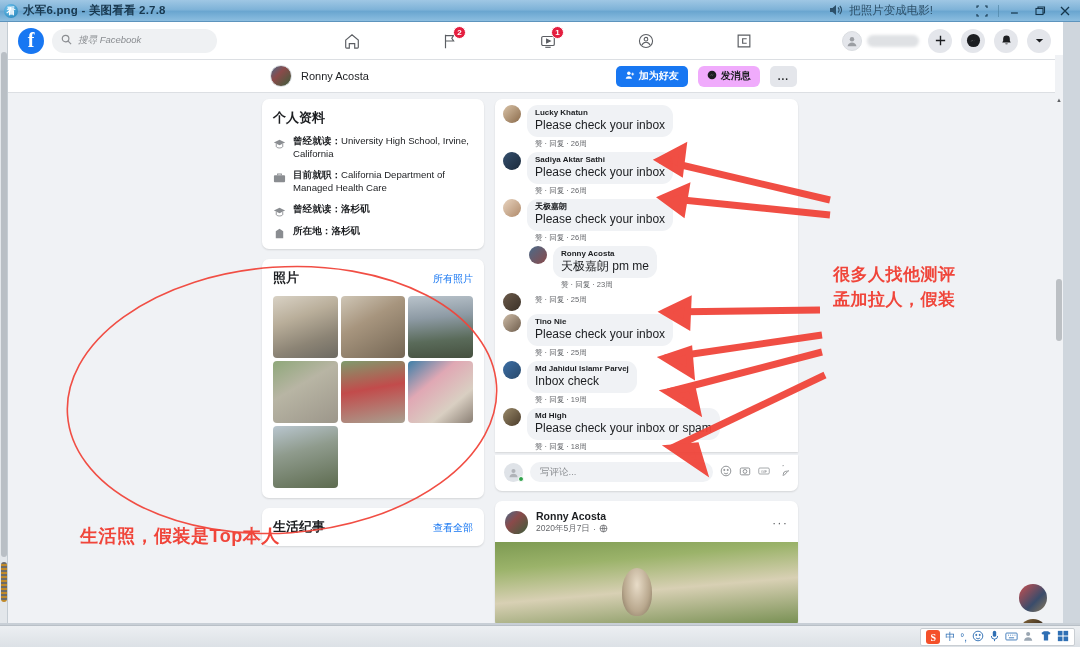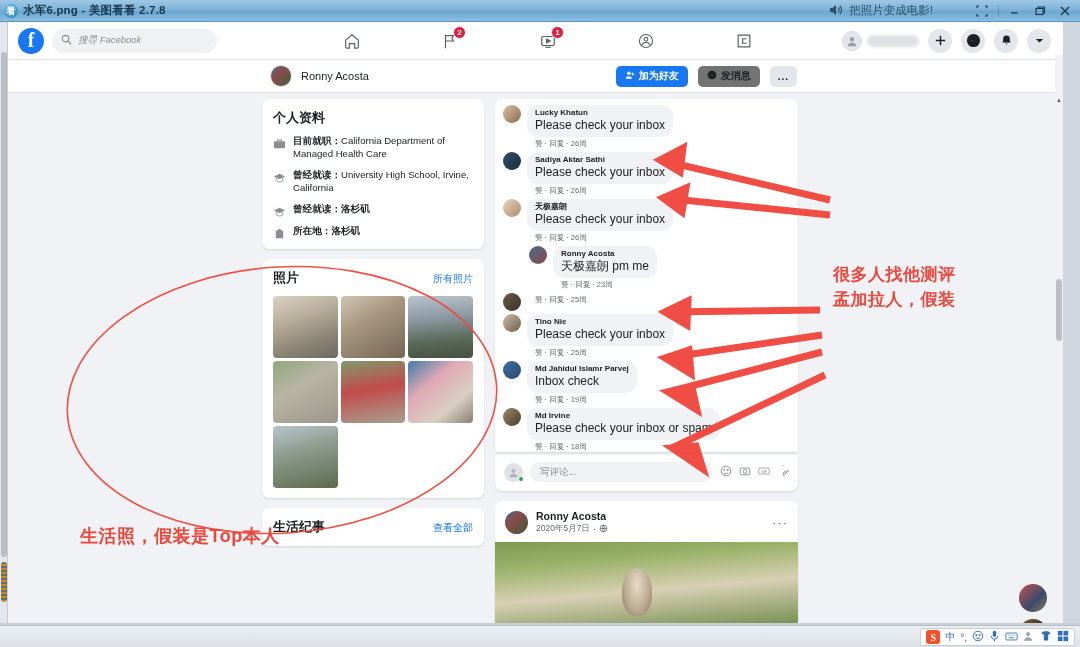--- a/index.html
+++ b/index.html
@@ -104,21 +104,21 @@
     background: linear-gradient(135deg,#4a6b8a 0%, #8a4a4a 40%, #3b5e3b 100%);
     border: 1px solid #dcdfe3;
   }
   .prof-name { margin-left: 9px; font-size: 11px; color: #1c1e21; }
   .prof-actions { position: absolute; right: 266px; display: flex; align-items: flex-end; gap: 10px; }
   .btn {
     height: 21px; border-radius: 5px; display: flex; align-items: center; gap: 4px;
     padding: 0 9px; font-size: 10px; font-weight: bold;
   }
   .btn.blue { background: #1877f2; color: #fff; }
-  .btn.grey { background: #737373; color: #1c1e21; }
+  .btn.grey { background: #f0abfc; color: #1c1e21; border-radius: 6px; }
   .btn.dots { background: #e4e6eb; color: #1c1e21; padding: 0 8px; letter-spacing: 1px; }
 
   
   .content { position: relative; height: 512px; background: #f0f2f5; }
 
   
   .leftcol { position: absolute; left: 254px; top: 6px; width: 222px; }
   .card { background: #fff; border-radius: 7px; box-shadow: 0 1px 2px rgba(0,0,0,.12); margin-bottom: 10px; padding: 10px 11px; }
   .card h3 { font-size: 13px; color: #1c1e21; font-weight: bold; }
   .card-head { display: flex; align-items: baseline; justify-content: space-between; }
@@ -382,38 +382,38 @@
     <div class="content">
 
       <div class="leftcol">
 
         <div class="card">
           <h3>个人资料</h3>
 
           <div class="info-row">
             <span class="info-ico">
               <svg width="13" height="13" viewBox="0 0 14 14" fill="#8a8d91">
+                  <path d="M7 3L1 6l6 3 6-3z"></path>
+                  <path d="M3.5 7.6v2.6c0 .8 1.6 1.6 3.5 1.6s3.5-.8 3.5-1.6V7.6" stroke="#8a8d91" stroke-width="1" fill="none"></path>
+                </svg>
+            </span>
+            <div class="info-txt">
+              <b>曾经就读：</b><span>University High School, Irvine, California</span>
+            </div>
+          </div>
+
+          <div class="info-row">
+            <span class="info-ico">
+              <svg width="13" height="13" viewBox="0 0 14 14" fill="#8a8d91">
                   <rect x="1" y="4.5" width="12" height="7.5" rx="1"></rect>
                   <path d="M5 4.5V3.2h4v1.3" stroke="#8a8d91" stroke-width="1.1" fill="none"></path>
                 </svg>
             </span>
             <div class="info-txt">
               <b>目前就职：</b><span>California Department of Managed Health Care</span>
-            </div>
-          </div>
-
-          <div class="info-row">
-            <span class="info-ico">
-              <svg width="13" height="13" viewBox="0 0 14 14" fill="#8a8d91">
-                  <path d="M7 3L1 6l6 3 6-3z"></path>
-                  <path d="M3.5 7.6v2.6c0 .8 1.6 1.6 3.5 1.6s3.5-.8 3.5-1.6V7.6" stroke="#8a8d91" stroke-width="1" fill="none"></path>
-                </svg>
-            </span>
-            <div class="info-txt">
-              <b>曾经就读：</b><span>University High School, Irvine, California</span>
             </div>
           </div>
 
           <div class="info-row">
             <span class="info-ico">
               <svg width="13" height="13" viewBox="0 0 14 14" fill="#8a8d91">
                   <path d="M7 3L1 6l6 3 6-3z"></path>
                   <path d="M3.5 7.6v2.6c0 .8 1.6 1.6 3.5 1.6s3.5-.8 3.5-1.6V7.6" stroke="#8a8d91" stroke-width="1" fill="none"></path>
                 </svg>
             </span>
@@ -534,21 +534,21 @@
                 <div class="ctext">Inbox check</div>
               </div>
               <div class="cmeta">赞 · 回复 · 19周</div>
             </div>
           </div>
 
           <div class="cmt">
             <div class="cav h"></div>
             <div class="cbody">
               <div class="bubble">
-                <div class="cname">Md Irvine</div>
+                <div class="cname">Md High</div>
                 <div class="ctext">Please check your inbox or spam</div>
               </div>
               <div class="cmeta">赞 · 回复 · 18周</div>
             </div>
           </div>
         </div>
 
         <div class="cmtbox">
           <div class="cmt-av">
             <svg width="11" height="11" viewBox="0 0 14 14" fill="#b0b3b8">

